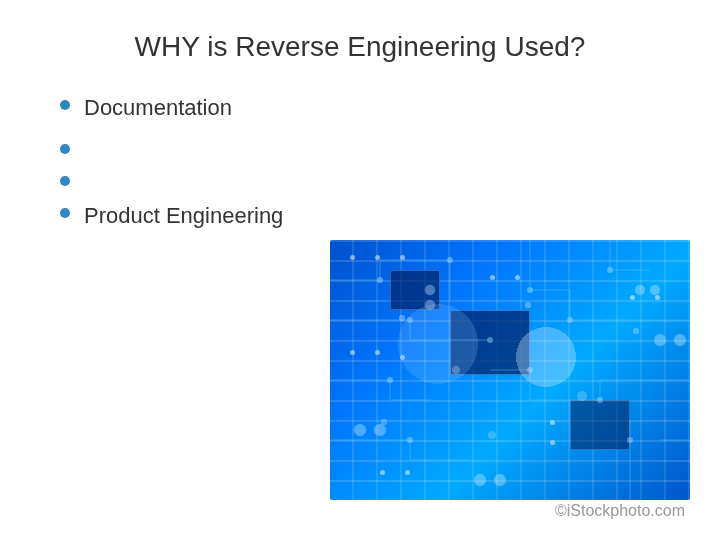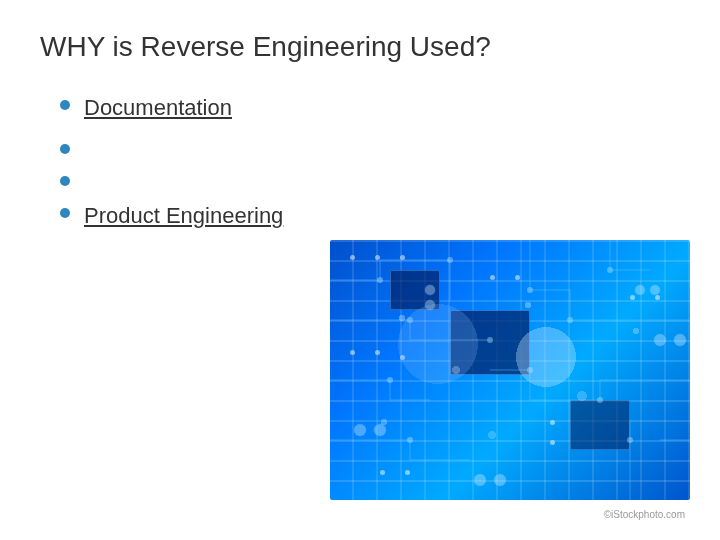--- a/index.html
+++ b/index.html
@@ -23,36 +23,36 @@
       padding: 30px 40px 20px 40px;
       position: relative;
     }
 
     .slide-title {
       font-size: 28px;
       font-weight: normal;
       color: #333333;
       margin-bottom: 30px;
       line-height: 1.2;
+      text-align: center;
     }
 
     .bullet-list {
       list-style: none;
       padding: 0;
       margin-left: 20px;
     }
 
     .bullet-list li {
       display: flex;
       align-items: flex-start;
       margin-bottom: 16px;
       font-size: 22px;
       color: #333333;
       line-height: 1.3;
-      text-decoration: underline;
     }
 
     .bullet-dot {
       display: inline-block;
       width: 10px;
       height: 10px;
       background-color: #2E86C1;
       border-radius: 50%;
       margin-right: 14px;
       margin-top: 6px;
@@ -102,21 +102,21 @@
       position: absolute;
       top: 0; left: 0;
       width: 100%; height: 100%;
       opacity: 0.6;
     }
 
     .watermark {
       position: absolute;
       bottom: 20px;
       right: 35px;
-      font-size: 10px;
+      font-size: 16px;
       color: #999999;
       margin-left: 8px;
     }
 
     .chip-block {
       position: absolute;
       top: 70px;
       left: 120px;
       width: 80px;
       height: 65px;

